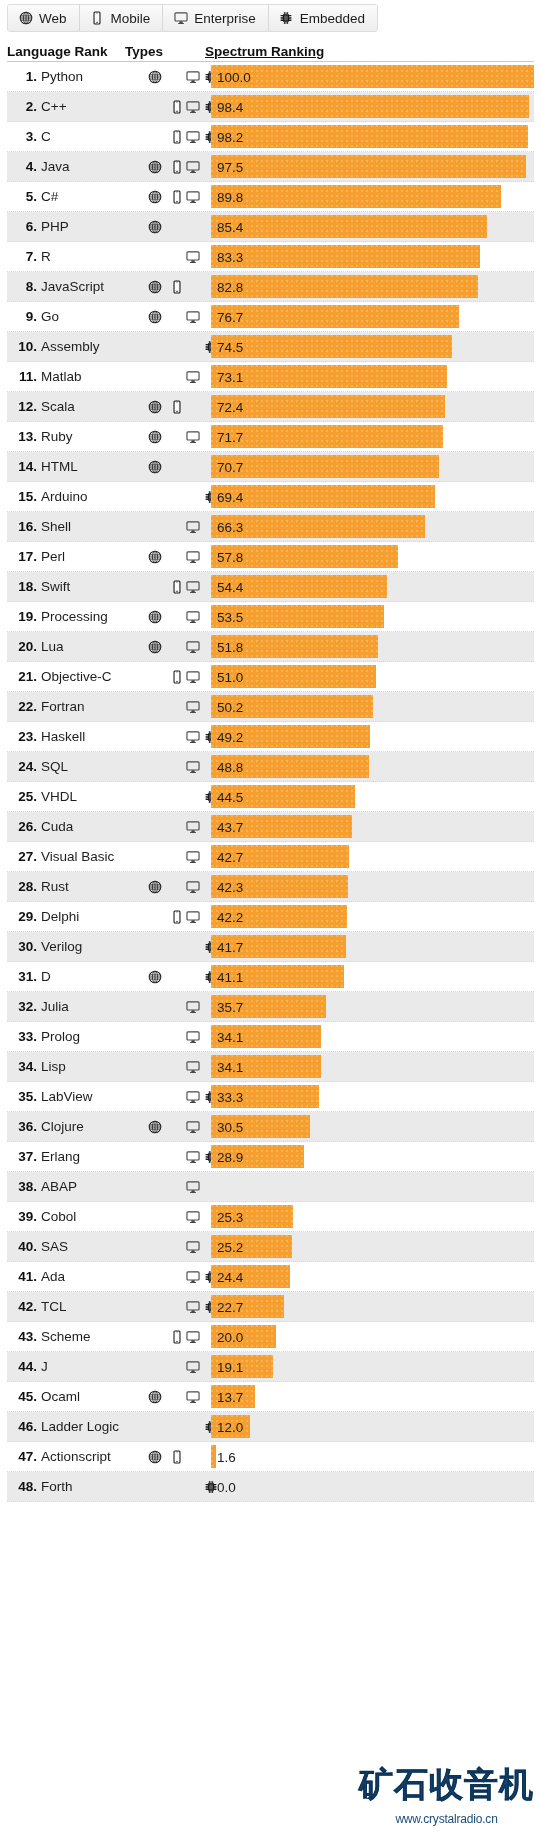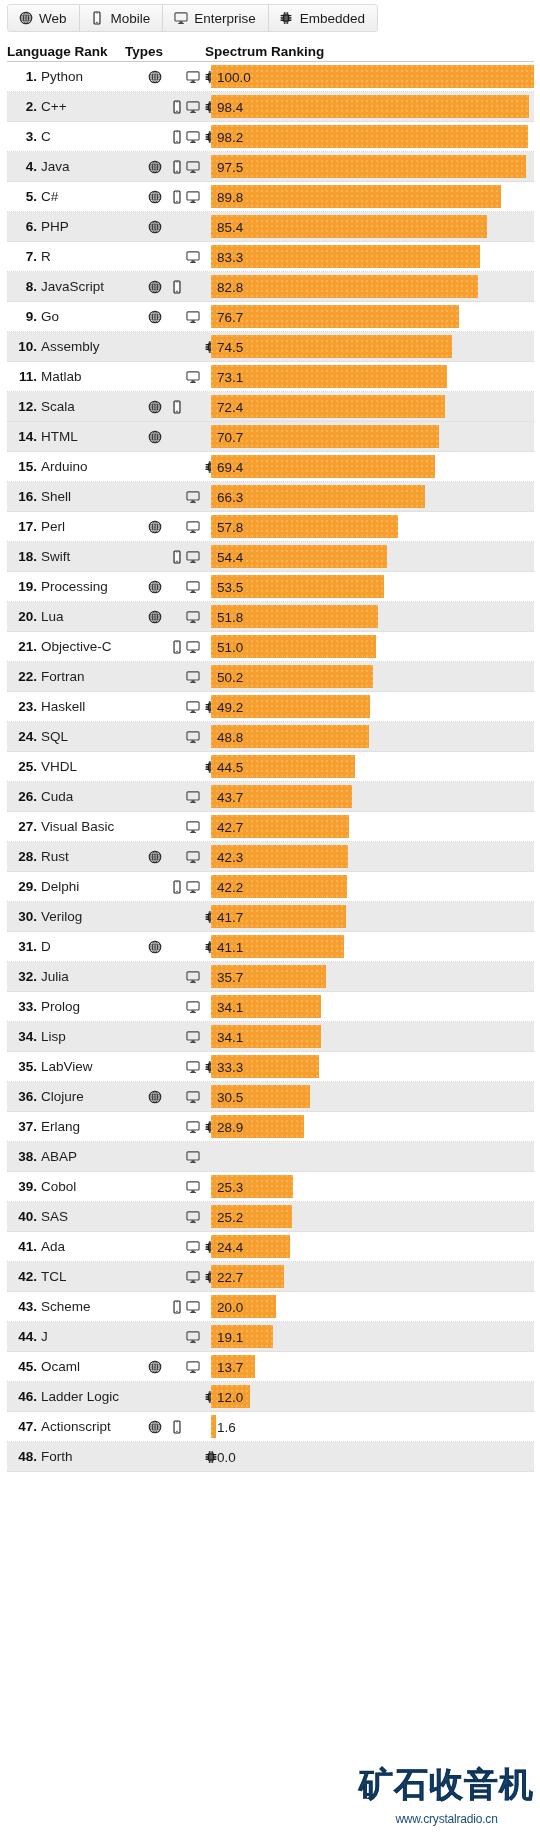--- a/index.html
+++ b/index.html
@@ -47,21 +47,21 @@
   }
   .thead{
     display:flex;align-items:center;
     height:18px;
     font-size:13.5px;font-weight:bold;color:#111;
     border-bottom:1px solid #c9c9c9;
     padding-bottom:1px;
   }
   .th-lang{width:118px;}
   .th-types{width:80px;}
-  .th-spec{flex:1;padding-left:0px;}
+  .th-spec{flex:1;padding-left:0px;text-decoration:underline;}
 
   .row{
     position:relative;
     display:flex;align-items:center;
     height:30px;
     font-size:13.5px;
     color:#1e1e1e;
     border-bottom:1px dotted #d6d6d6;
     box-sizing:border-box;
   }
@@ -533,20 +533,46 @@
             </svg>
           </span>
         </div>
         <div class="c-bar">
           <div class="barwrap">
             <div class="bar" style="width: 72.4%;"></div>
           </div>
           <div class="barval">72.4</div>
         </div>
       </div>
+      <div class="row odd">
+        <div class="c-rank">13.</div>
+        <div class="c-name">Ruby</div>
+        <div class="c-types">
+          <span class="slot web">
+            <svg viewBox="0 0 16 16" width="14" height="14">
+              <circle cx="8" cy="8" r="6.6" fill="none" stroke="#2a2a2a" stroke-width="1.3"></circle>
+              <ellipse cx="8" cy="8" rx="3" ry="6.6" fill="none" stroke="#2a2a2a" stroke-width="1"></ellipse>
+              <path d="M1.6 5.6h12.8M1.6 8h12.8M1.6 10.4h12.8M8 1.4v13.2" stroke="#2a2a2a" stroke-width="1" fill="none"></path>
+            </svg>
+          </span>
+          <span class="slot enterprise">
+            <svg viewBox="0 0 16 16" width="14" height="14">
+              <rect x="1.1" y="2.1" width="13.8" height="9.3" rx="1.1" fill="none" stroke="#4a4a4a" stroke-width="1.3"></rect>
+              <path d="M6.4 11.6h3.2l.5 2.3H5.9z" fill="#4a4a4a"></path>
+              <rect x="4.6" y="13.6" width="6.8" height="1.2" rx="0.5" fill="#4a4a4a"></rect>
+            </svg>
+          </span>
+        </div>
+        <div class="c-bar">
+          <div class="barwrap">
+            <div class="bar" style="width: 71.7%;"></div>
+          </div>
+          <div class="barval">71.7</div>
+        </div>
+      </div>
       <div class="row even">
         <div class="c-rank">14.</div>
         <div class="c-name">HTML</div>
         <div class="c-types">
           <span class="slot web">
             <svg viewBox="0 0 16 16" width="14" height="14">
               <circle cx="8" cy="8" r="6.6" fill="none" stroke="#2a2a2a" stroke-width="1.3"></circle>
               <ellipse cx="8" cy="8" rx="3" ry="6.6" fill="none" stroke="#2a2a2a" stroke-width="1"></ellipse>
               <path d="M1.6 5.6h12.8M1.6 8h12.8M1.6 10.4h12.8M8 1.4v13.2" stroke="#2a2a2a" stroke-width="1" fill="none"></path>
             </svg>

